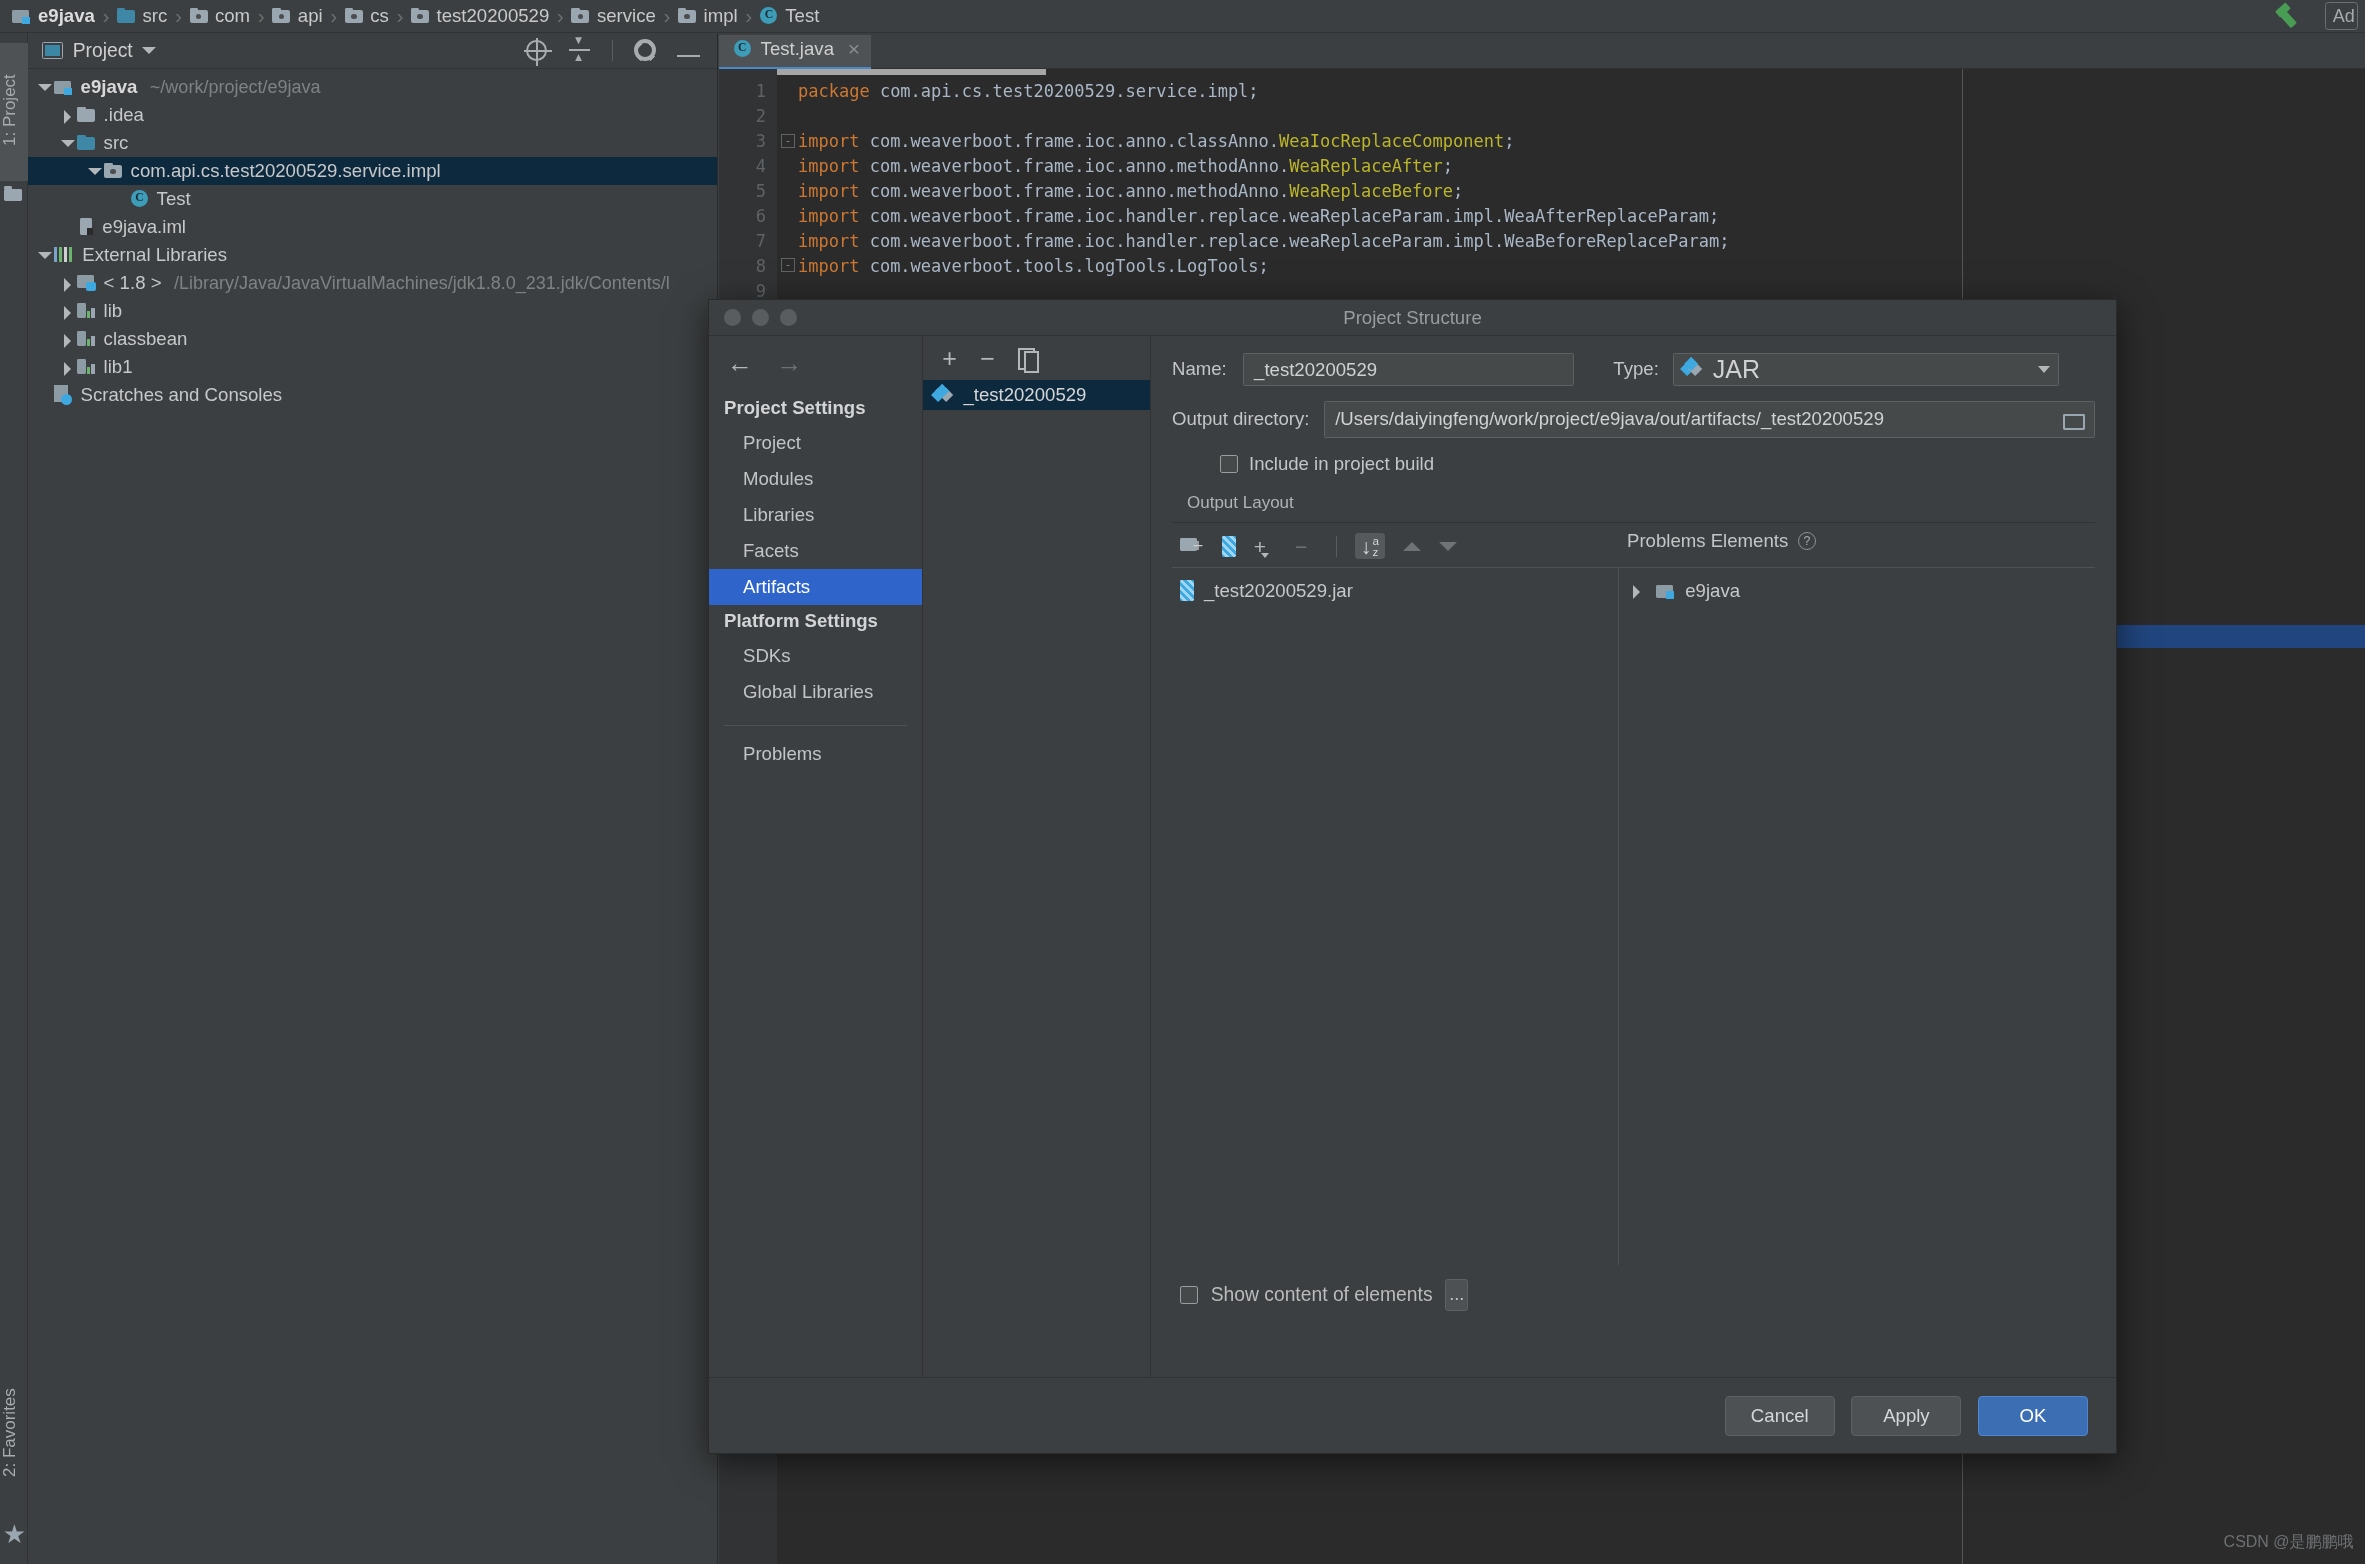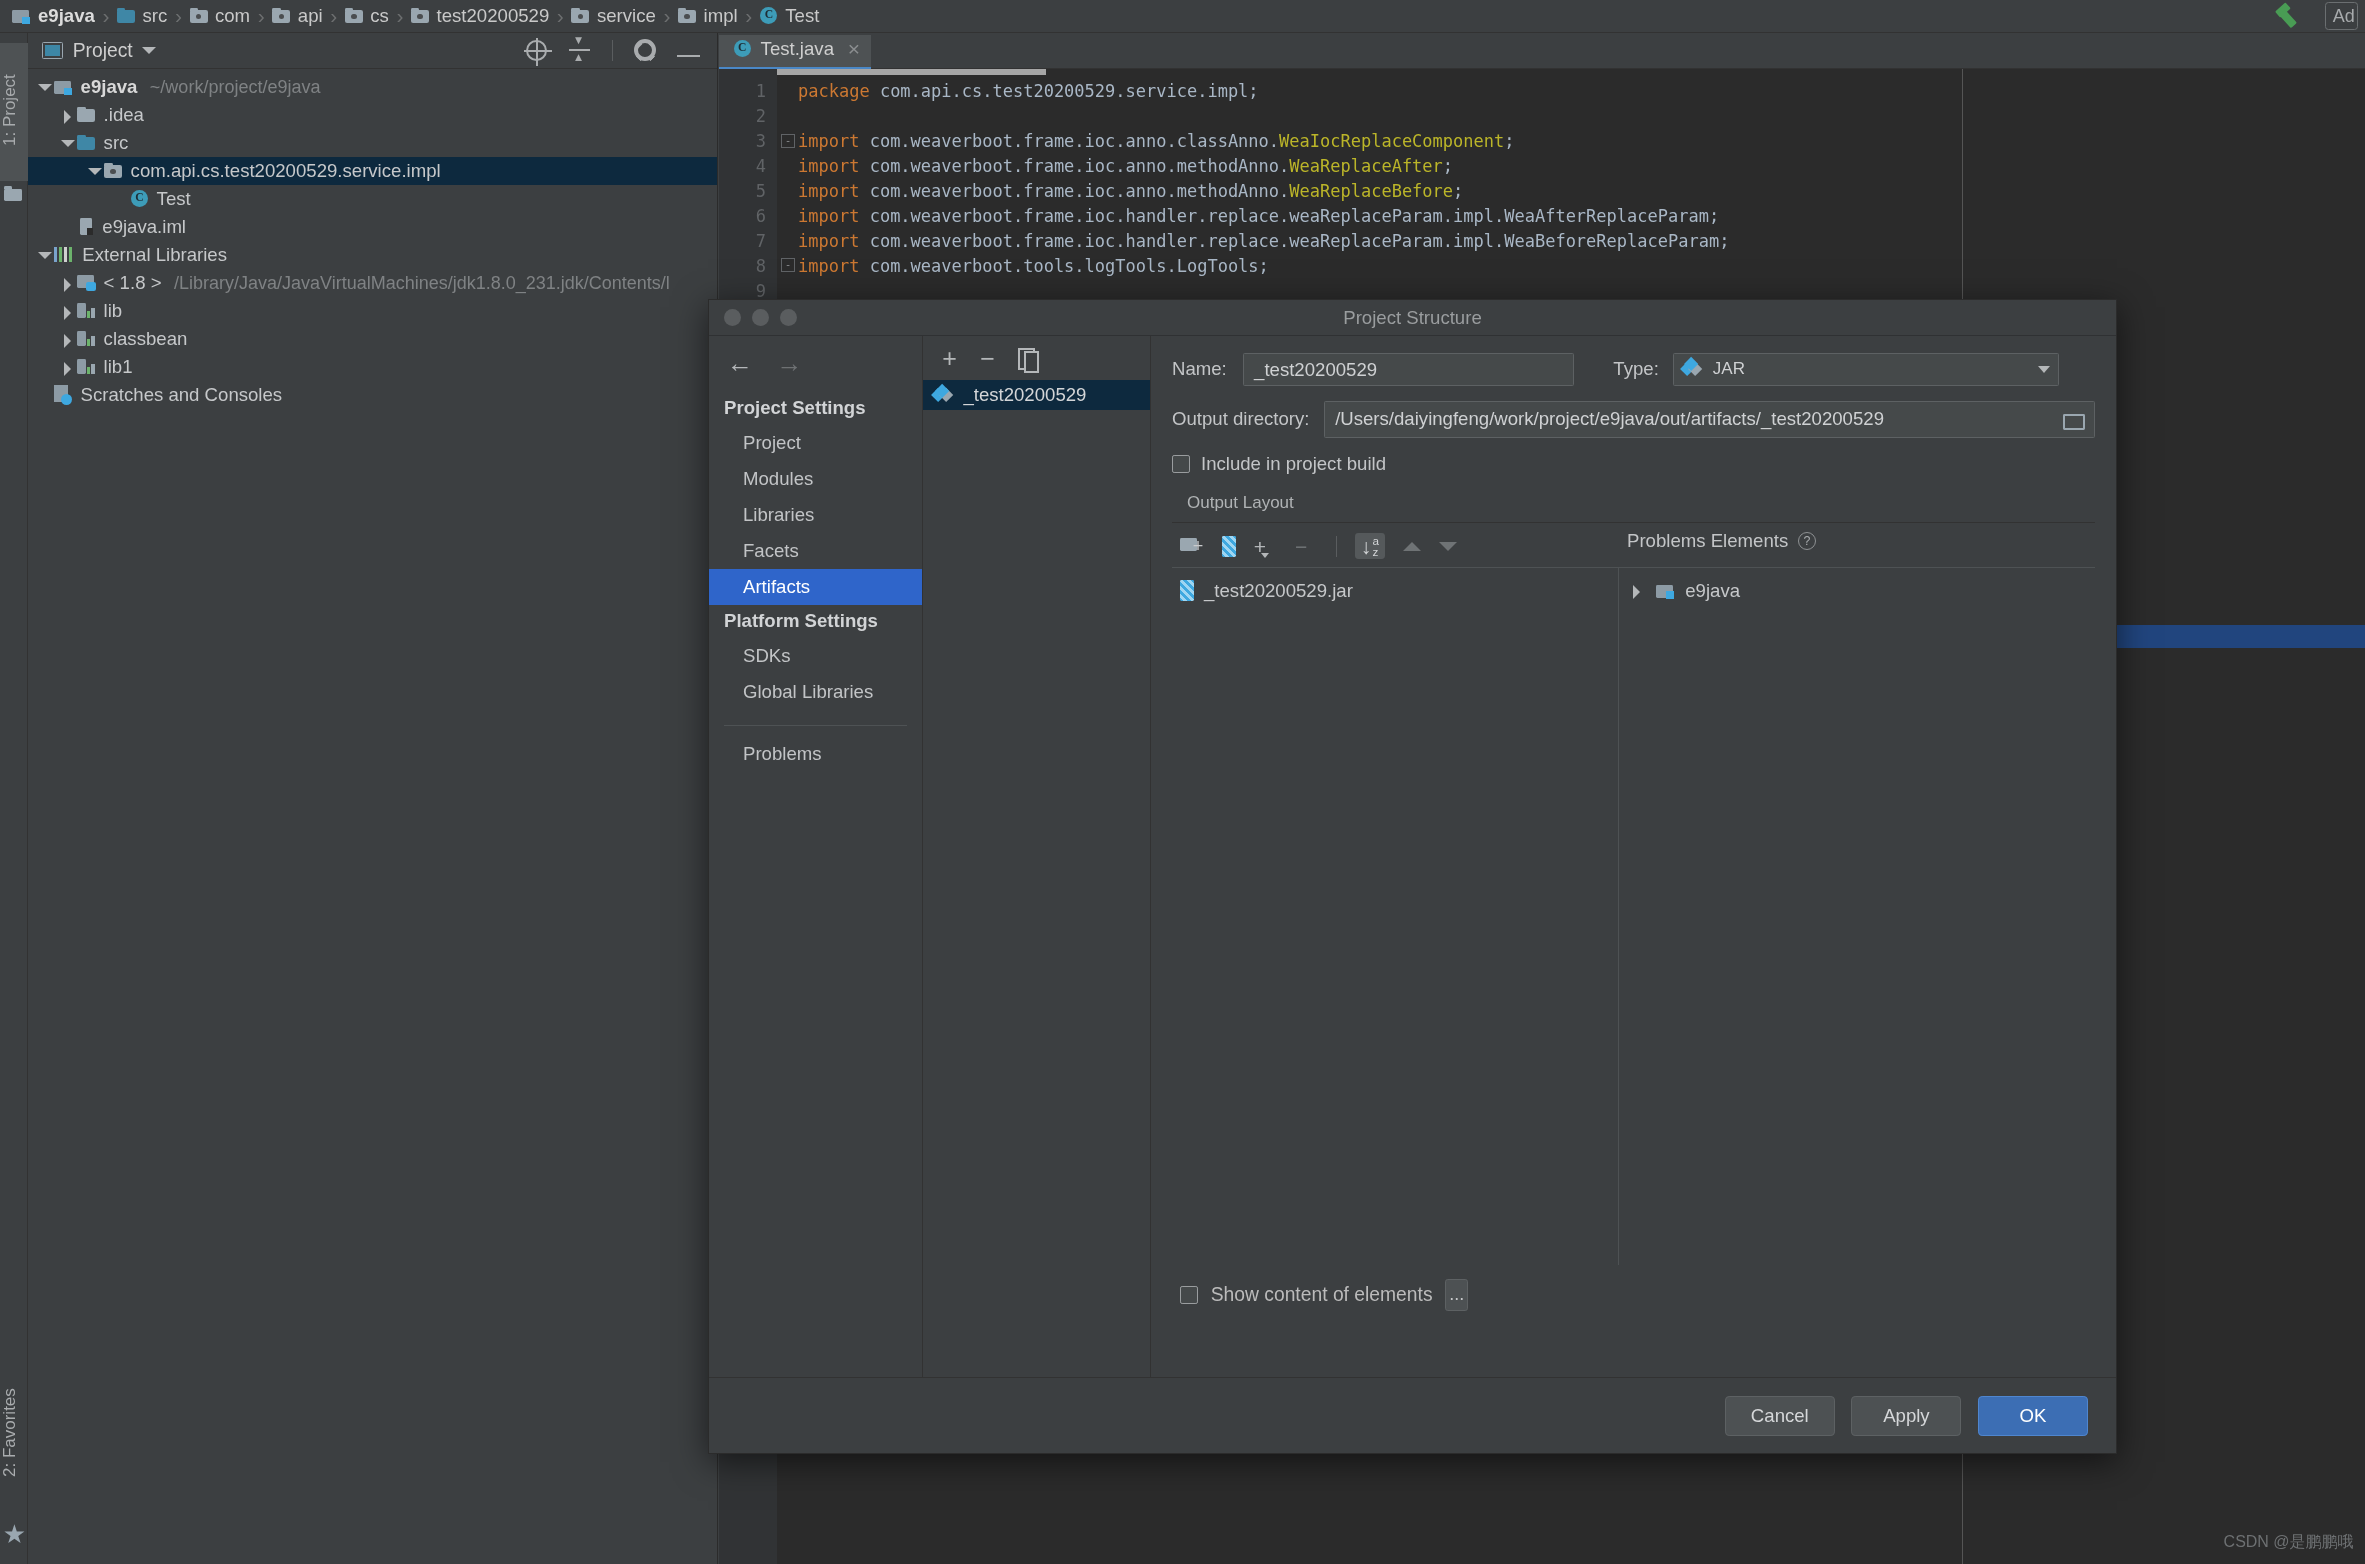--- a/index.html
+++ b/index.html
@@ -240,32 +240,32 @@
   .flabel { font-size:18.6px; color:#c3c5c7; }
   .finput {
     background:#45494a; border:0.7px solid #5d6163; height:33px; color:#cfd1d3;
     font-size:18.6px; line-height:32px; padding:0 9.7px; border-radius:1.4px;
   }
   .finput.name { width:331px; margin-left:16.6px; }
   .fcombo {
     background:#45494a; border:0.7px solid #5d6163; height:33px; border-radius:1.4px;
     width:386px; margin-left:14px; display:flex; align-items:center; padding:0 8.3px; gap:9.7px;
   }
-  .fcombo .v { font-size:17px; color:#cfd1d3; flex:1; }
+  .fcombo .v { font-size:25px; color:#cfd1d3; flex:1; }
   .fcombo .cr { width:0;height:0;border-left:6.2px solid transparent;border-right:6.2px solid transparent;border-top:7.6px solid #b4b7b9;}
   .outrow { display:flex; align-items:center; margin:12.4px 0 15px 0; }
   .outdir {
     flex:1; margin-left:15px; background:#45494a; border:0.7px solid #5d6163; height:37px;
     display:flex; align-items:center; padding:0 9.7px; border-radius:1.4px;
   }
   .outdir .v { flex:1; font-size:18.6px; color:#cfd1d3; }
   .browse-ico { width:21px; height:16.6px; position:relative; }
   .browse-ico::before{content:"";position:absolute;left:0;top:2.8px;width:18px;height:12.4px;border:2.1px solid #9aa7b0;border-radius:1.4px;}
   .chk { width:18px; height:18px; border:1.4px solid #9a9d9f; border-radius:2.1px; background:#45494a; }
-  .chkrow { display:flex; align-items:center; gap:11px; font-size:18.6px; color:#c3c5c7; }
+  .chkrow { display:flex; align-items:center; gap:11px; font-size:18.6px; color:#c3c5c7;margin-left:48px; }
   .sublabel { font-size:17px; color:#b0b3b5; margin:18px 0 9.7px 15px; }
   .layout-toolbar {
     display:flex; align-items:center; gap:18px; border-top:0.7px solid #323232; padding:9.7px 0 8.3px 8.3px;
     position:relative;
   }
   .lt-ico { width:23.4px; height:22px; position:relative; color:#b4b7b9; font-size:21px; }
   .folderplus::before{content:"";position:absolute;left:0;top:3.4px;width:16.6px;height:12.4px;background:#9aa7b0;border-radius:1.4px;}
   .folderplus::after{content:"+";position:absolute;left:12.4px;top:1.4px;font-size:18px;color:#c9cbcd;}
   .zipico{ width:14px; height:21px; background:
       repeating-linear-gradient(45deg,#3ea8e0 0 2.8px,#9fd6f2 2.8px 5.5px); border-radius:1.4px;}

